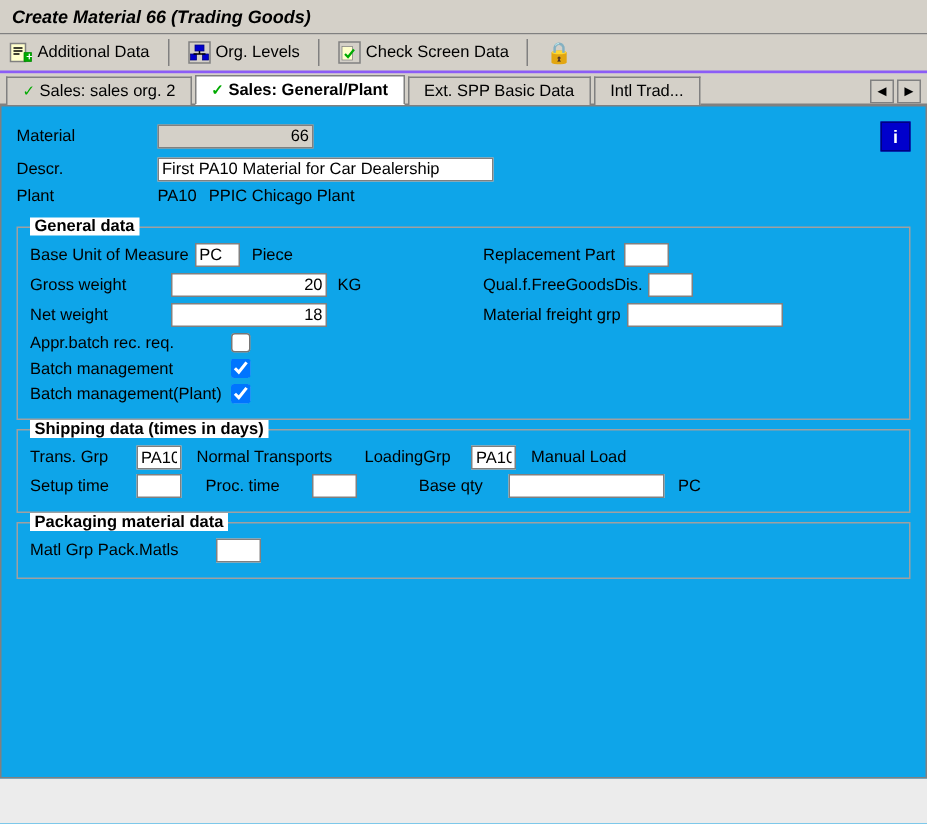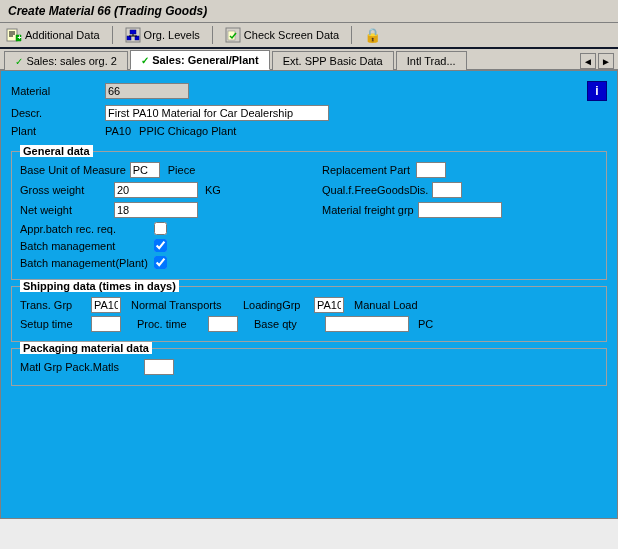--- a/index.html
+++ b/index.html
@@ -19,21 +19,21 @@
       padding: 4px 8px;
       font-style: italic;
       font-weight: bold;
       font-size: 12px;
       color: #000;
     }
 
     
     .toolbar {
       background: #d4d0c8;
-      border-bottom: 2px solid #0f172a;
+      border-bottom: 2px solid #8b5cf6;
       padding: 3px 6px;
       display: flex;
       align-items: center;
       gap: 10px;
     }
     .toolbar-item {
       display: flex;
       align-items: center;
       gap: 3px;
       cursor: pointer;
@@ -137,21 +137,21 @@
       font-family: Arial, sans-serif;
     }
     input[type="checkbox"] {
       width: 13px;
       height: 13px;
     }
     .input-yellow {
       background: #ffffcc;
     }
     .input-small { width: 30px; }
-    .input-medium { width: 84px; }
+    .input-medium { width: 104px; text-align: right; }
     .input-xlarge { width: 224px; }
 
     
     .section-group {
       border: 1px solid #a0a0a0;
       margin: 6px 0;
       padding: 4px 8px 6px 8px;
       position: relative;
     }
     .section-title {
@@ -403,21 +403,21 @@
       <span class="shipping-label" style="margin-left:6px;">LoadingGrp</span>
       <input type="text" class="input-small" value="PA10" style="">
       <span class="field-value" style="margin-left:4px;">Manual Load</span>
     </div>
 
     <div class="shipping-row">
       <span class="shipping-label">Setup time</span>
       <input type="text" class="input-small" value="" style="">
       <span class="shipping-label" style="margin-left:10px;">Proc. time</span>
       <input type="text" class="input-small" value="" style="">
-      <span class="shipping-label" style="margin-left:10px;">Base qty</span>
+      <span class="shipping-label" style="margin-left:24px;text-align:center;">Base qty</span>
       <input type="text" class="input-medium" value="" style="">
       <span class="pc-label">PC</span>
     </div>
 
   </div>
 
   <div class="section-group">
     <span class="section-title">Packaging material data</span>
 
     <div style="height:6px;"></div>

